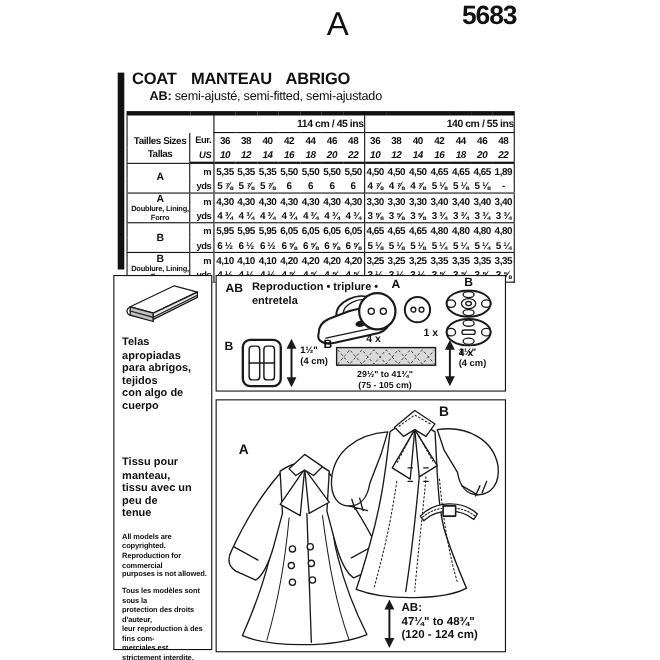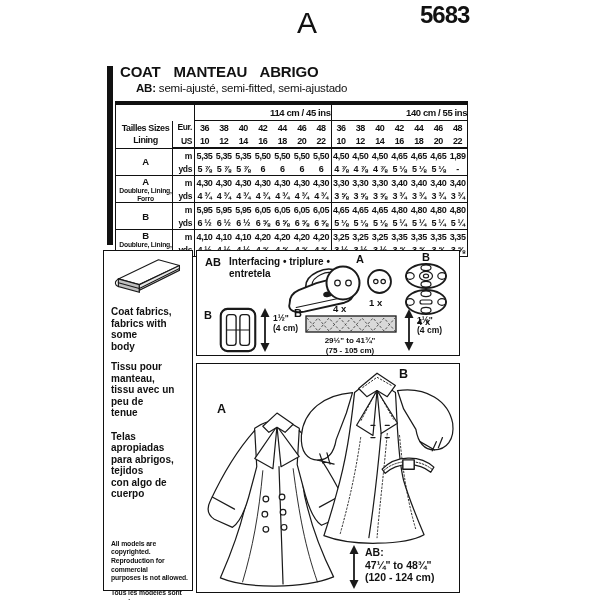--- a/index.html
+++ b/index.html
@@ -27,21 +27,21 @@
   #size-table{position:absolute;left:115px;top:101px;border-collapse:collapse;table-layout:fixed;
               width:352px;font-family:"Liberation Sans",sans-serif;font-weight:bold;font-size:9px;
               color:#111;border:1.6px solid #111;border-top:4px solid #111;}
   #size-table td{padding:0;margin:0;text-align:center;height:13px;line-height:12px;
                  letter-spacing:-0.4px;white-space:nowrap;overflow:hidden;}
   #size-table .grp{border-bottom:1.2px solid #111;border-left:1.2px solid #111;font-size:9.5px;height:15px;text-align:right;}
   #size-table .lbl{text-align:center;padding-left:3px;}
   #size-table .unit{border-left:1px solid #111;border-right:1.3px solid #111;
                     text-align:right;padding-right:2px;font-size:8.5px;margin-left:29px;}
   #size-table .b2{border-left:1.3px solid #111;}
-  #size-table tr.us-row td{border-bottom:2.2px solid #111;}
+  #size-table tr.us-row td{border-bottom:2.2px solid #111;font-style:italic;}
   #size-table tr.grp-start td{border-top:1.3px solid #111;}
   .rl{font-size:9.5px;line-height:10px;margin-top:1px;}
   .rsl{font-size:6.8px;line-height:7.4px;letter-spacing:-0.2px;white-space:pre-line;}
 
   
   .box{position:absolute;border:1.6px solid #111;box-sizing:border-box;background:#fff;}
   #sidebar{left:103px;top:250px;width:90px;height:341px;padding:5px 4px 0 6px;}
   #notions{left:196px;top:250px;width:264px;height:106px;}
   #views{left:196px;top:363px;width:264px;height:230px;}
 
@@ -95,21 +95,21 @@
       </colgroup>
       <tbody>
         <tr>
           <td colspan="2"></td>
           <td class="grp" colspan="7">114 cm / 45 ins</td>
           <td class="grp" colspan="7">140 cm / 55 ins</td>
         </tr>
         <tr>
           <td class="lbl" rowspan="2">
             <div>Tailles  Sizes</div>
-            <div>Lining</div>
+            <div>Tallas</div>
           </td>
           <td class="unit">Eur.</td>
           <td class="">36</td>
           <td class="">38</td>
           <td class="">40</td>
           <td class="">42</td>
           <td class="">44</td>
           <td class="">46</td>
           <td class="">48</td>
           <td class="b2">36</td>
@@ -294,42 +294,39 @@
 
   <div id="sidebar" class="box">
     <svg width="74" height="42" viewBox="0 0 76 44">
       <polygon class="fw" points="8,24 50,4 72,10 30,30"></polygon>
       <polygon points="8,24 30,30 30,38 8,32" style="fill:#bfbfbf;stroke:#1a1a1a;stroke-width:1.2"></polygon>
       <polygon points="30,30 72,10 72,15 30,36" style="fill:#e8e8e8;stroke:#1a1a1a;stroke-width:1.2"></polygon>
       <path class="ln" d="M8,28 L30,34 M30,34 L72,13"></path>
       <path class="ln" d="M8,24 Q3,27 6,31 L8,32"></path>
     </svg>
     <div style="height:8px"></div>
-    <p class="note pre">Coat fabrics,
-fabrics with some
-body</p>
+    <p class="note note-es pre">Telas apropiadas
+para abrigos, tejidos
+con algo de cuerpo</p>
     <p class="note note-fr pre">Tissu pour manteau,
 tissu avec un peu de
 tenue</p>
-    <p class="note note-es pre">Telas apropiadas
-para abrigos, tejidos
-con algo de cuerpo</p>
     <p class="copy pre">All models are copyrighted.
 Reproduction for commercial
 purposes is not allowed.</p>
     <p class="copy pre">Tous les modèles sont sous la
 protection des droits d'auteur,
 leur reproduction à des fins com-
 merciales est strictement interdite.</p>
 
   </div>
 
   <div id="notions" class="box">
     <div class="abs small-lbl" style="left:8px;top:5px;">AB</div>
-    <div class="abs pre" style="left:32px;top:5px;font-weight:bold;font-size:10px;line-height:11.5px;">Interfacing • triplure •
+    <div class="abs pre" style="left:32px;top:5px;font-weight:bold;font-size:10px;line-height:11.5px;">Reproduction • triplure •
 entretela</div>
 
     <svg class="abs" style="left:84px;top:11px;" width="80" height="52" viewBox="0 0 84 56">
       <g transform="rotate(-10 42 28)">
         <path class="fw" style="stroke-width:2" d="M6,38 C2,46 10,50 20,50 L64,48 C78,46 78,34 72,28 C66,22 52,20 38,22 L18,26 C10,28 7,32 6,38 Z"></path>
         <path class="ln" style="stroke-width:1.8" d="M26,24 C28,10 52,5 62,13"></path>
         <path class="ln" d="M33,23 C35,14 52,10 58,15"></path>
         <ellipse cx="48" cy="36" rx="5" ry="3" fill="#1a1a1a"></ellipse>
         <path class="ln" d="M12,44 L66,42"></path>
       </g>
@@ -340,21 +337,21 @@
       <circle class="fw" style="stroke-width:2" cx="19" cy="19" r="16.5"></circle>
       <circle class="ln" cx="13.5" cy="19" r="2.8"></circle>
         <circle class="ln" cx="24.5" cy="19" r="2.8"></circle>
     </svg>
     <div class="abs qty" style="left:136px;top:52px;">4 x</div>
     <svg class="abs" style="left:169px;top:17px;" width="27" height="27" viewBox="0 0 27 27">
       <circle class="fw" style="stroke-width:1.8" cx="13.5" cy="13.5" r="11.5"></circle>
       <circle class="ln" cx="9.8" cy="13.5" r="2.2"></circle>
         <circle class="ln" cx="17.2" cy="13.5" r="2.2"></circle>
     </svg>
-    <div class="abs qty" style="left:172px;top:46px;">1 x</div>
+    <div class="abs qty" style="left:188px;top:46px;">1 x</div>
 
     <div class="abs small-lbl" style="left:225px;top:0px;">B</div>
     <svg class="abs" style="left:206px;top:12px;" width="46" height="52" viewBox="0 0 46 52">
       <ellipse class="fw" style="stroke-width:1.8" cx="23" cy="13" rx="20" ry="12"></ellipse>
       <ellipse class="ln" cx="7" cy="13" rx="4.2" ry="3.4"></ellipse>
         <ellipse class="ln" cx="39" cy="13" rx="4.2" ry="3.4"></ellipse>
       <ellipse class="ln" cx="23" cy="4.8" rx="5" ry="2.8"></ellipse>
         <ellipse class="ln" cx="23" cy="21.2" rx="5" ry="2.8"></ellipse>
       <ellipse class="ln" cx="23" cy="13" rx="6.5" ry="4.6"></ellipse>
         <ellipse class="ln" cx="23" cy="13" rx="2.6" ry="1.9"></ellipse>

